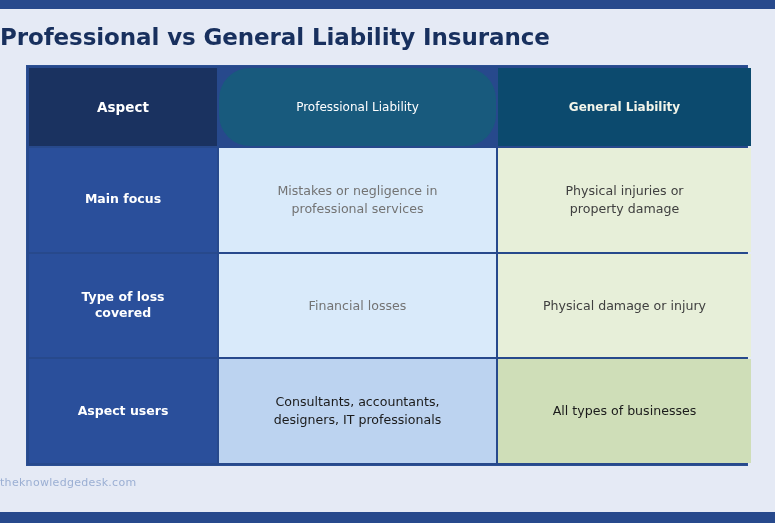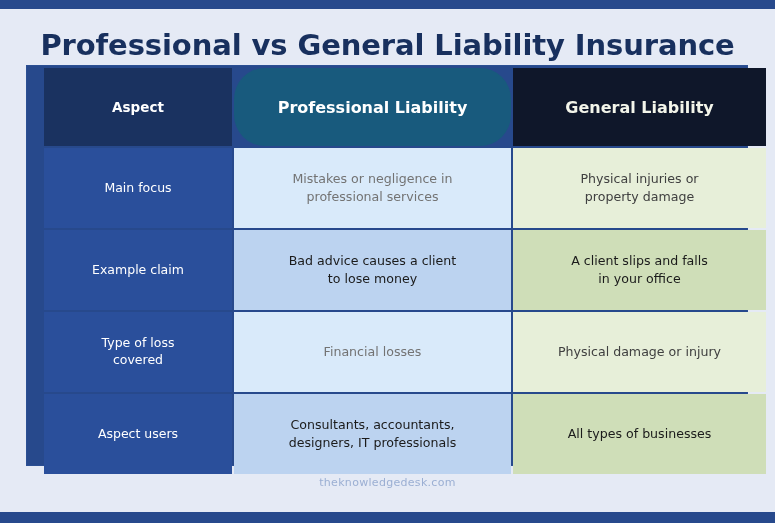--- a/index.html
+++ b/index.html
@@ -33,43 +33,41 @@
     top: 9px; left: 0;
     width: 775px;
     height: 503px;
     background: #e5eaf5;
   }
   .page-title {
     position: absolute;
     top: 9px;
     left: 0;
     width: 775px;
-    text-align: center;
-    font-size: 29px;
+    font-size: 23px;
     font-weight: bold;
     color: #18305e;
     letter-spacing: -0.1px;
   }
   .table-wrap {
     position: absolute;
     left: 26px;
     top: 65px;
     width: 722px;
     height: 401px;
     background: #27498c;
     border: 1px solid #2b4f93;
     box-sizing: border-box;
   }
   table.cmp {
     border-collapse: separate;
     border-spacing: 2px;
     width: 100%;
     height: 100%;
     table-layout: fixed;
-    padding-left: 15px;
   }
   table.cmp td, table.cmp th {
     padding: 4px 8px;
     vertical-align: middle;
     text-align: center;
     box-sizing: border-box;
   }
   
   col.c-aspect  { width: 188px; }
   col.c-prof    { width: 277px; }
@@ -79,56 +77,55 @@
   th.h-aspect {
     background: #1a3260;
     color: #ffffff;
     font-size: 13.5px;
     font-weight: bold;
     height: 78px;
   }
   th.h-prof {
     background: #185a7d;
     color: #ffffff;
-    font-size: 16px;
-    font-weight: bold;
+    font-size: 12px;
+    font-weight: normal;
     border-radius: 31px;
   }
   th.h-gen {
-    background: #0f172a;
+    background: #0c4a6e;
     color: #f3f5ea;
-    font-size: 16px;
+    font-size: 12px;
     font-weight: bold;
   }
   
   td.label-cell {
     background: #2a4f9b;
     color: #ffffff;
     font-size: 12.5px;
-    font-weight: normal;
+    font-weight: bold;
     line-height: 1.35;
   }
   
   td.blue-odd  { background: #d9eafa; color: #737373; }
   td.blue-even { background: #bcd3f0; color: #1b1b1b; }
   td.green-odd  { background: #e7efd9; color: #404040; }
   td.green-even { background: #cfdeb8; color: #1b1b1b; }
   td.data-cell {
     font-size: 12.6px;
     line-height: 1.42;
     font-weight: normal;
   }
   tr.data-row { height: 80px; }
 
   .footer {
     position: absolute;
     left: 0;
     top: 476px;
     width: 775px;
-    text-align: center;
     font-size: 11px;
     color: #9bafd3;
     letter-spacing: 0.3px;
   }
 </style>
 </head>
 <body>
 
 <div class="top-bar"></div>
 
@@ -150,25 +147,20 @@
         <th class="h-gen">General Liability</th>
       </tr>
     </thead>
     <tbody>
       <tr class="data-row">
         <td class="label-cell">Main focus</td>
         <td class="data-cell blue-odd">Mistakes or negligence in<br>professional services</td>
         <td class="data-cell green-odd">Physical injuries or<br>property damage</td>
       </tr>
       <tr class="data-row">
-        <td class="label-cell">Example claim</td>
-        <td class="data-cell blue-even">Bad advice causes a client<br>to lose money</td>
-        <td class="data-cell green-even">A client slips and falls<br>in your office</td>
-      </tr>
-      <tr class="data-row">
         <td class="label-cell">Type of loss<br>covered</td>
         <td class="data-cell blue-odd">Financial losses</td>
         <td class="data-cell green-odd">Physical damage or injury</td>
       </tr>
       <tr class="data-row">
         <td class="label-cell">Aspect users</td>
         <td class="data-cell blue-even">Consultants, accountants,<br>designers, IT professionals</td>
         <td class="data-cell green-even">All types of businesses</td>
       </tr>
     </tbody>

